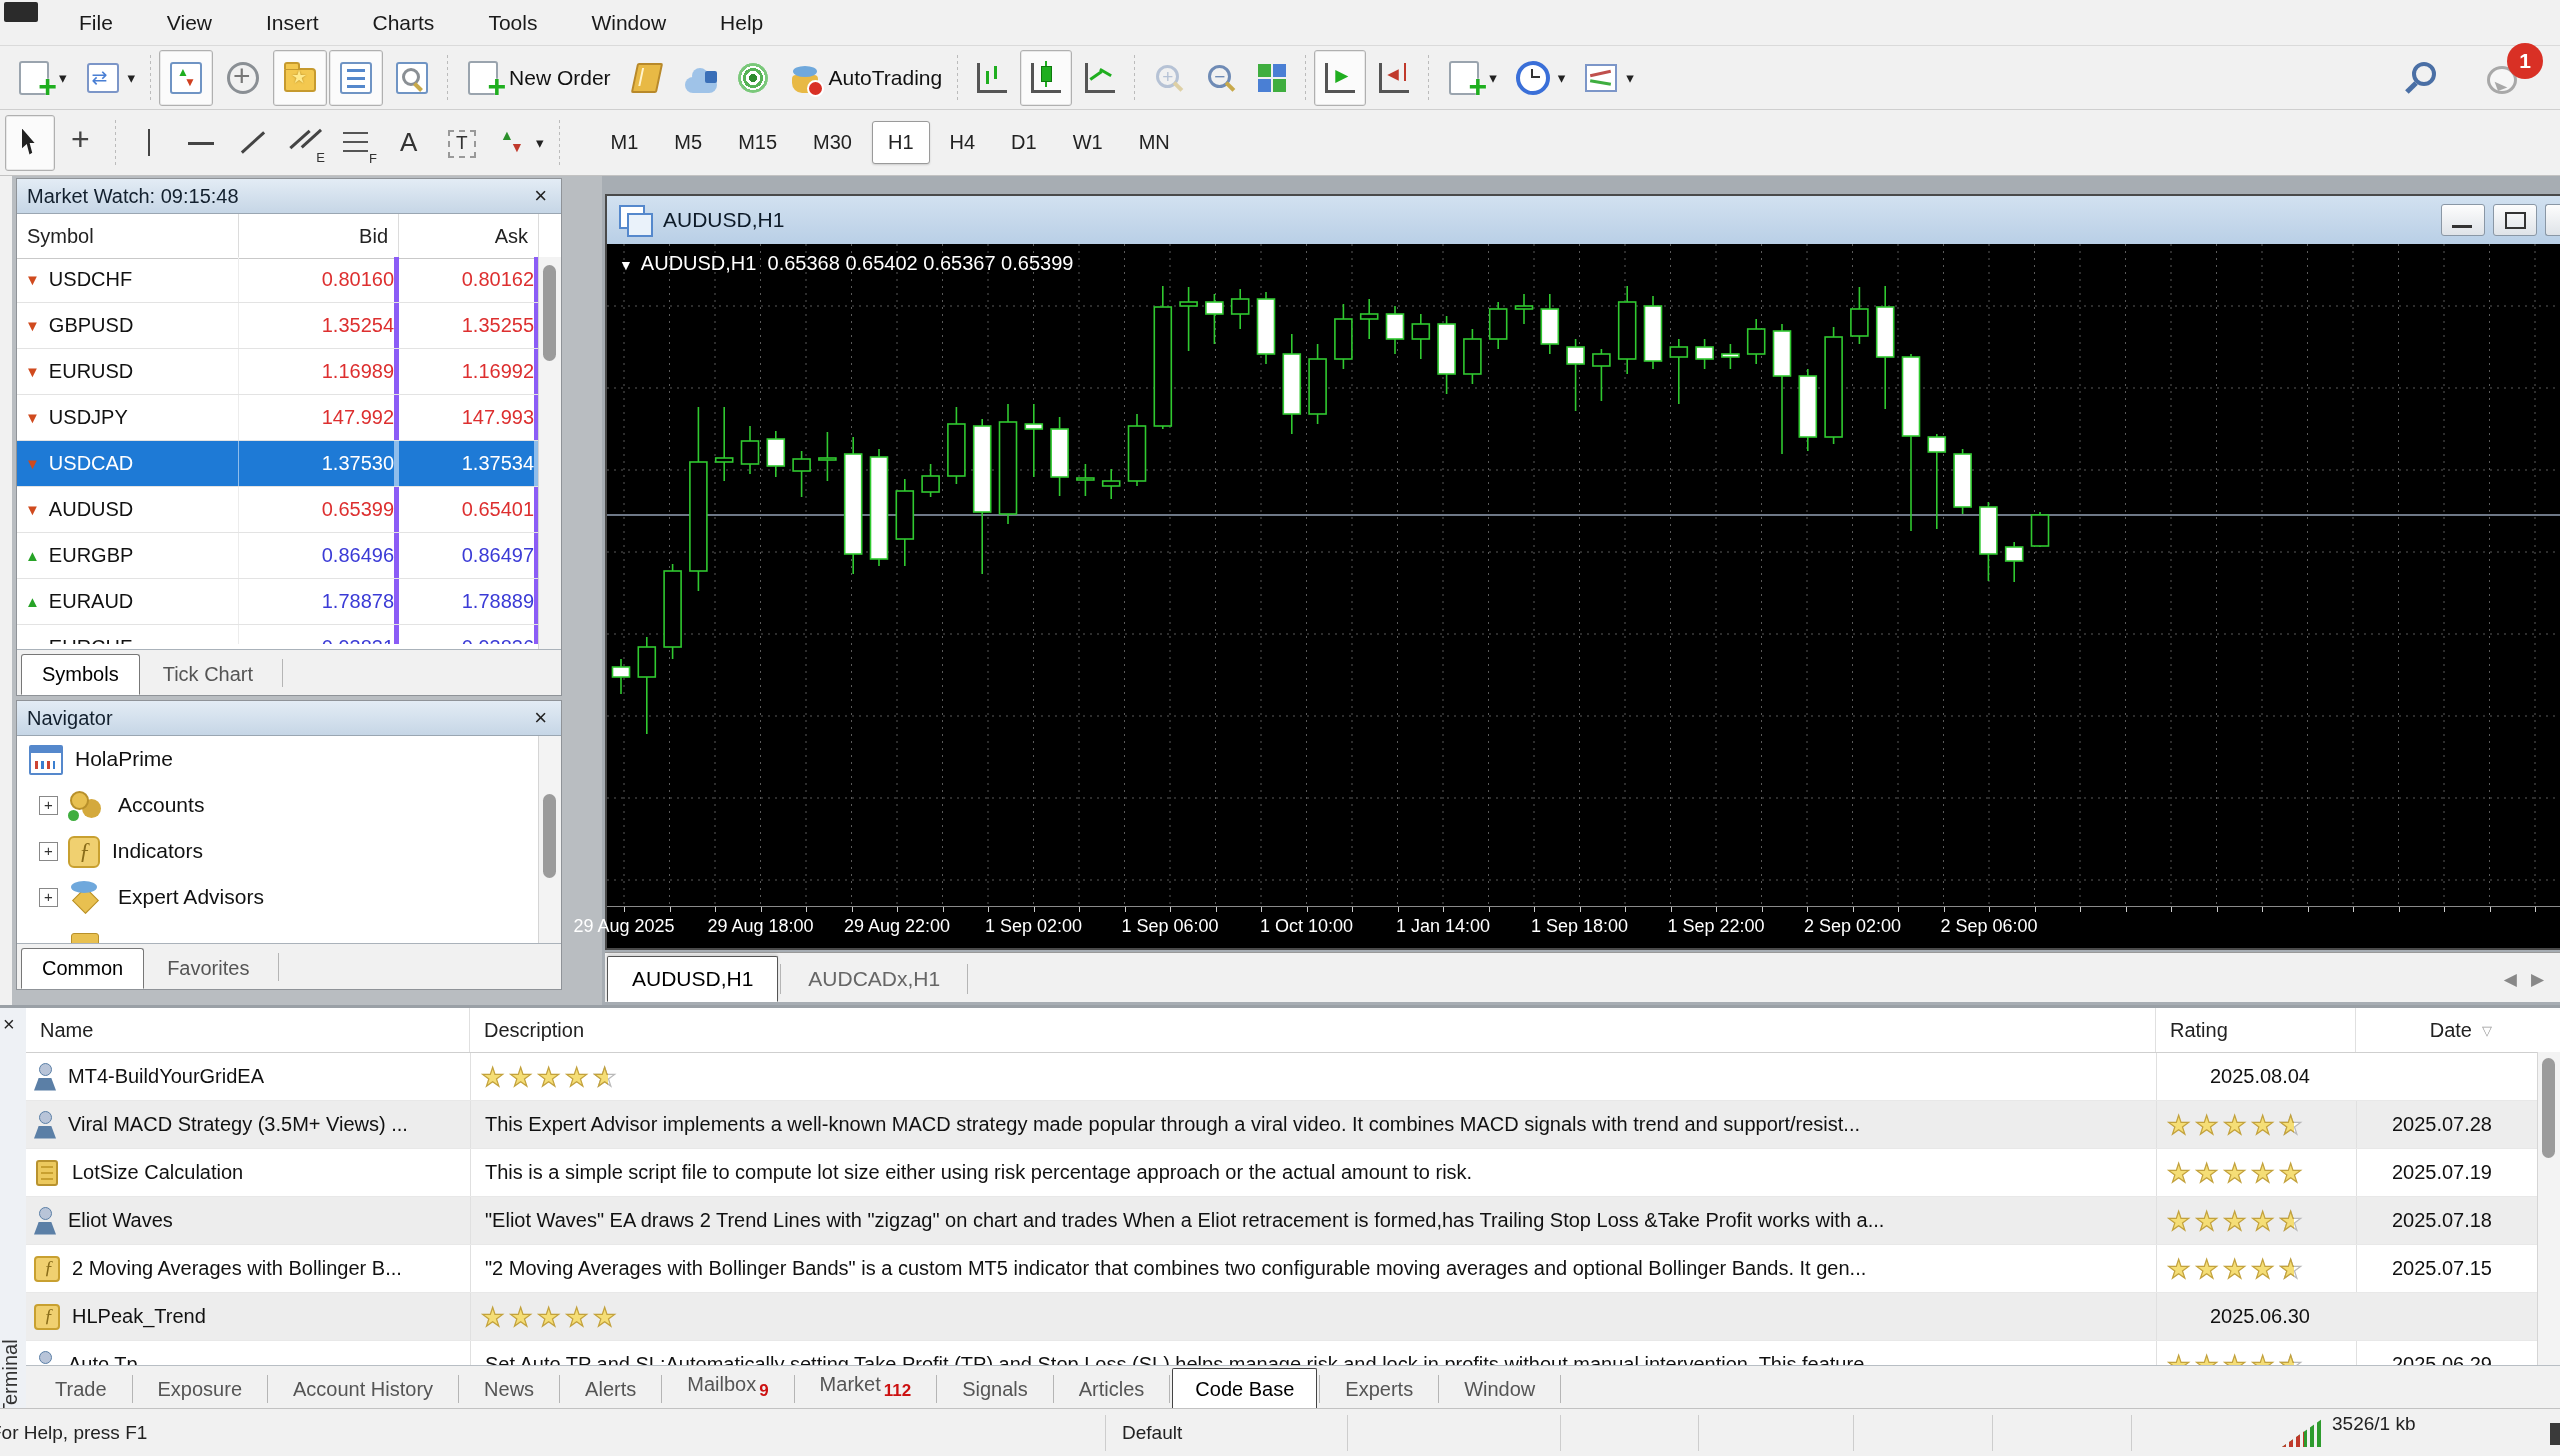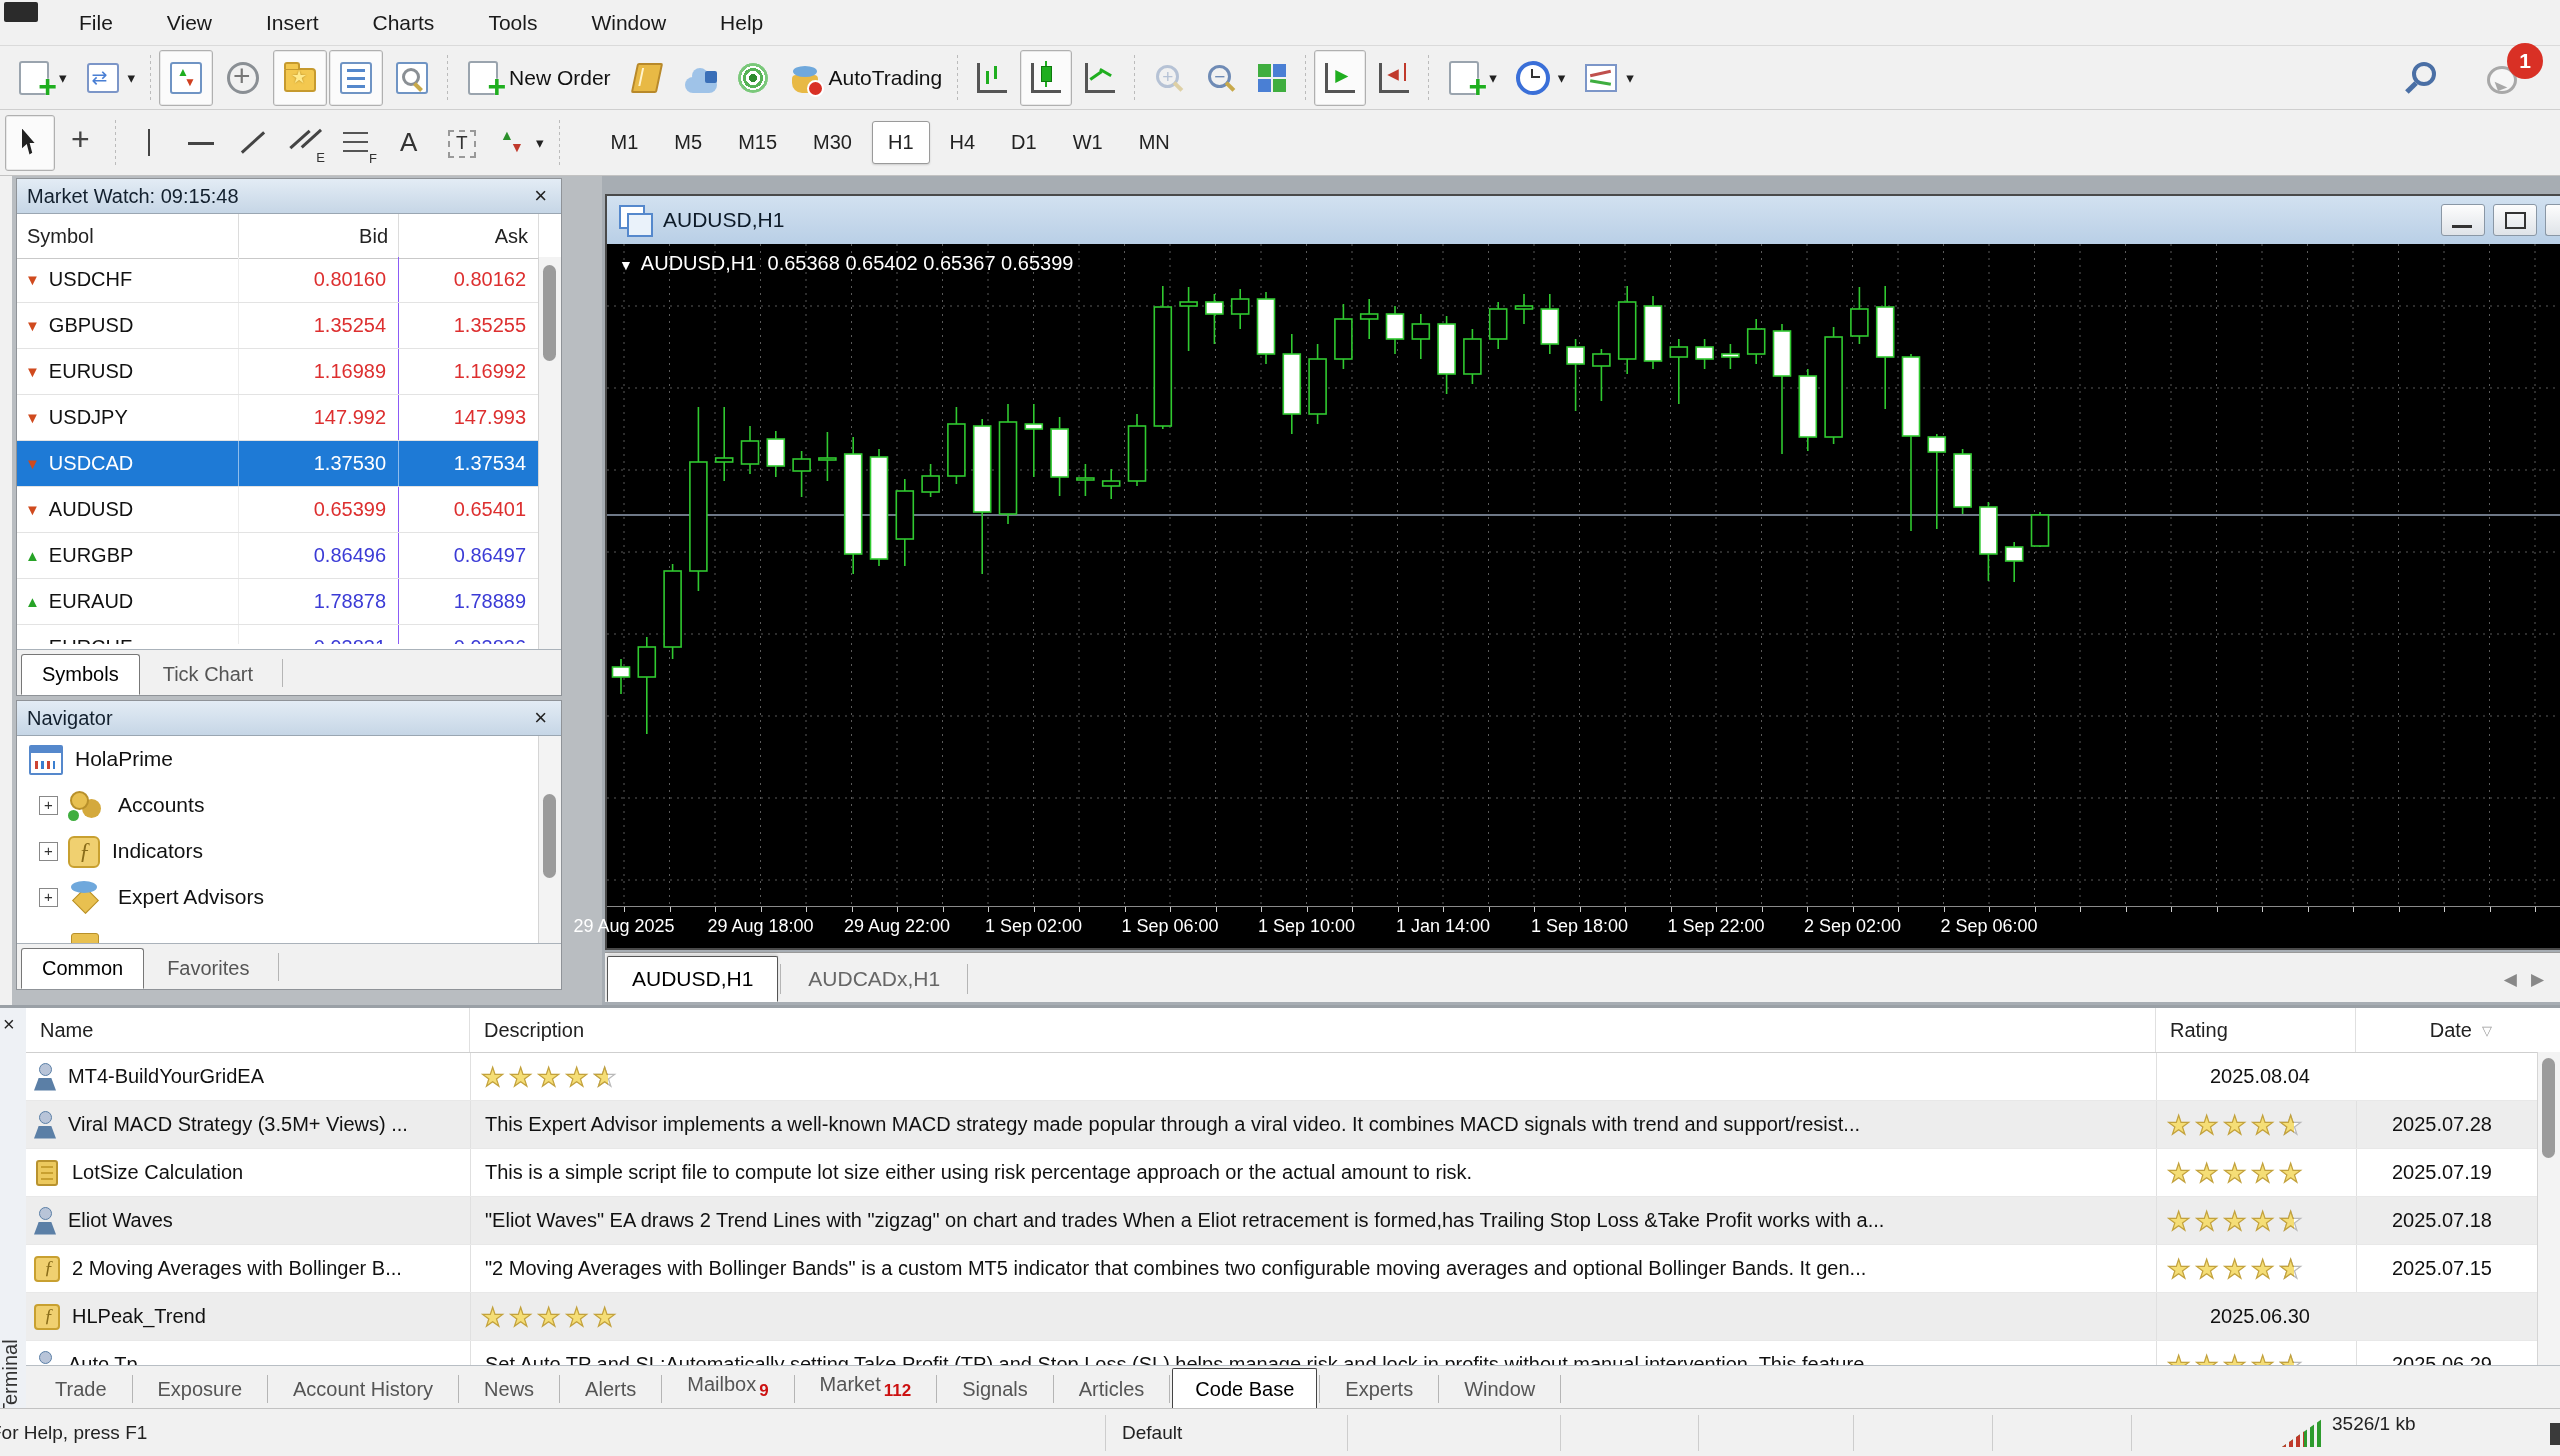--- a/index.html
+++ b/index.html
@@ -105,21 +105,21 @@
   .ptab.active{background:#fff;border:1px solid #777;border-bottom:1px solid #fff;color:#000;border-radius:3px 3px 0 0;}
   .ptab-sep{width:1px;height:28px;background:#b5b5b5;margin:0 6px 8px;}
 
   #market-watch{left:4px;top:2px;width:544px;height:516px;}
   #mw-header{display:grid;grid-template-columns:222px 160px 140px;height:44px;border-bottom:1px solid #c9c9c9;align-items:center;font-size:20px;color:#222;}
   #mw-header .hc{padding:0 10px;border-right:1px solid #dcdcdc;height:100%;display:flex;align-items:center;}
   #mw-header .hc.num{justify-content:flex-end;}
   #mw-body{position:absolute;left:0;top:78px;width:522px;height:387px;overflow:hidden;}
   .mw-row{display:grid;grid-template-columns:222px 160px 140px;height:45px;border-bottom:1px solid #e3e3e3;font-size:20px;align-items:center;}
   .mw-sym{display:flex;align-items:center;gap:9px;padding-left:8px;color:#111;border-right:1px solid #ececec;height:100%;}
-  .mw-num{text-align:center;padding-right:12px;border-right:1px solid #8b5cf6;height:100%;display:flex;align-items:center;justify-content:flex-end;}
+  .mw-num{text-align:center;border-right:5px solid #8b5cf6;height:100%;display:flex;align-items:center;justify-content:flex-end;}
   .mw-row.red .mw-num{color:#dd2f2f;}
   .mw-row.blue .mw-num{color:#3b3bd6;}
   .mw-row.selected{background:#1e7ad6;}
   .mw-row.selected .mw-sym,.mw-row.selected .mw-num{color:#fff;border-right-color:rgba(255,255,255,.5);}
   .arr{font-size:15px;line-height:1;}
   .arr.down{color:#d04a1e;}
   .arr.up{color:#27a327;}
   .vscroll{position:absolute;right:0;top:78px;bottom:46px;width:22px;background:#f3f3f3;border-left:1px solid #d5d5d5;}
   .vscroll .thumb{position:absolute;left:4px;width:13px;background:#9b9b9b;border-radius:7px;}
 
@@ -680,21 +680,21 @@
               <line x1="1433" y1="267.99999999999045" x2="1433" y2="302.99999999999767" stroke="#30c930" stroke-width="1.6"></line>
               <rect x="1424.5" y="270.999999999999" width="17" height="30.999999999992156" fill="#000000" stroke="#30c930" stroke-width="1.6"></rect>
             </svg>
         </div>
         <div id="time-axis">
             <span class="ax-label" style="left: 17px;">29 Aug 2025</span>
             <span class="ax-label" style="left: 153.5px;">29 Aug 18:00</span>
             <span class="ax-label" style="left: 290px;">29 Aug 22:00</span>
             <span class="ax-label" style="left: 426.5px;">1 Sep 02:00</span>
             <span class="ax-label" style="left: 563px;">1 Sep 06:00</span>
-            <span class="ax-label" style="left: 699.5px;">1 Sep 10:00</span>
+            <span class="ax-label" style="left: 699.5px;">1 Oct 10:00</span>
             <span class="ax-label" style="left: 836px;">1 Jan 14:00</span>
             <span class="ax-label" style="left: 972.5px;">1 Sep 18:00</span>
             <span class="ax-label" style="left: 1109px;">1 Sep 22:00</span>
             <span class="ax-label" style="left: 1245.5px;">2 Sep 02:00</span>
             <span class="ax-label" style="left: 1382px;">2 Sep 06:00</span>
             <span class="ax-tick" style="left: 17px;"></span>
             <span class="ax-tick" style="left: 62.5px;"></span>
             <span class="ax-tick" style="left: 108px;"></span>
             <span class="ax-tick" style="left: 153.5px;"></span>
             <span class="ax-tick" style="left: 199px;"></span>

